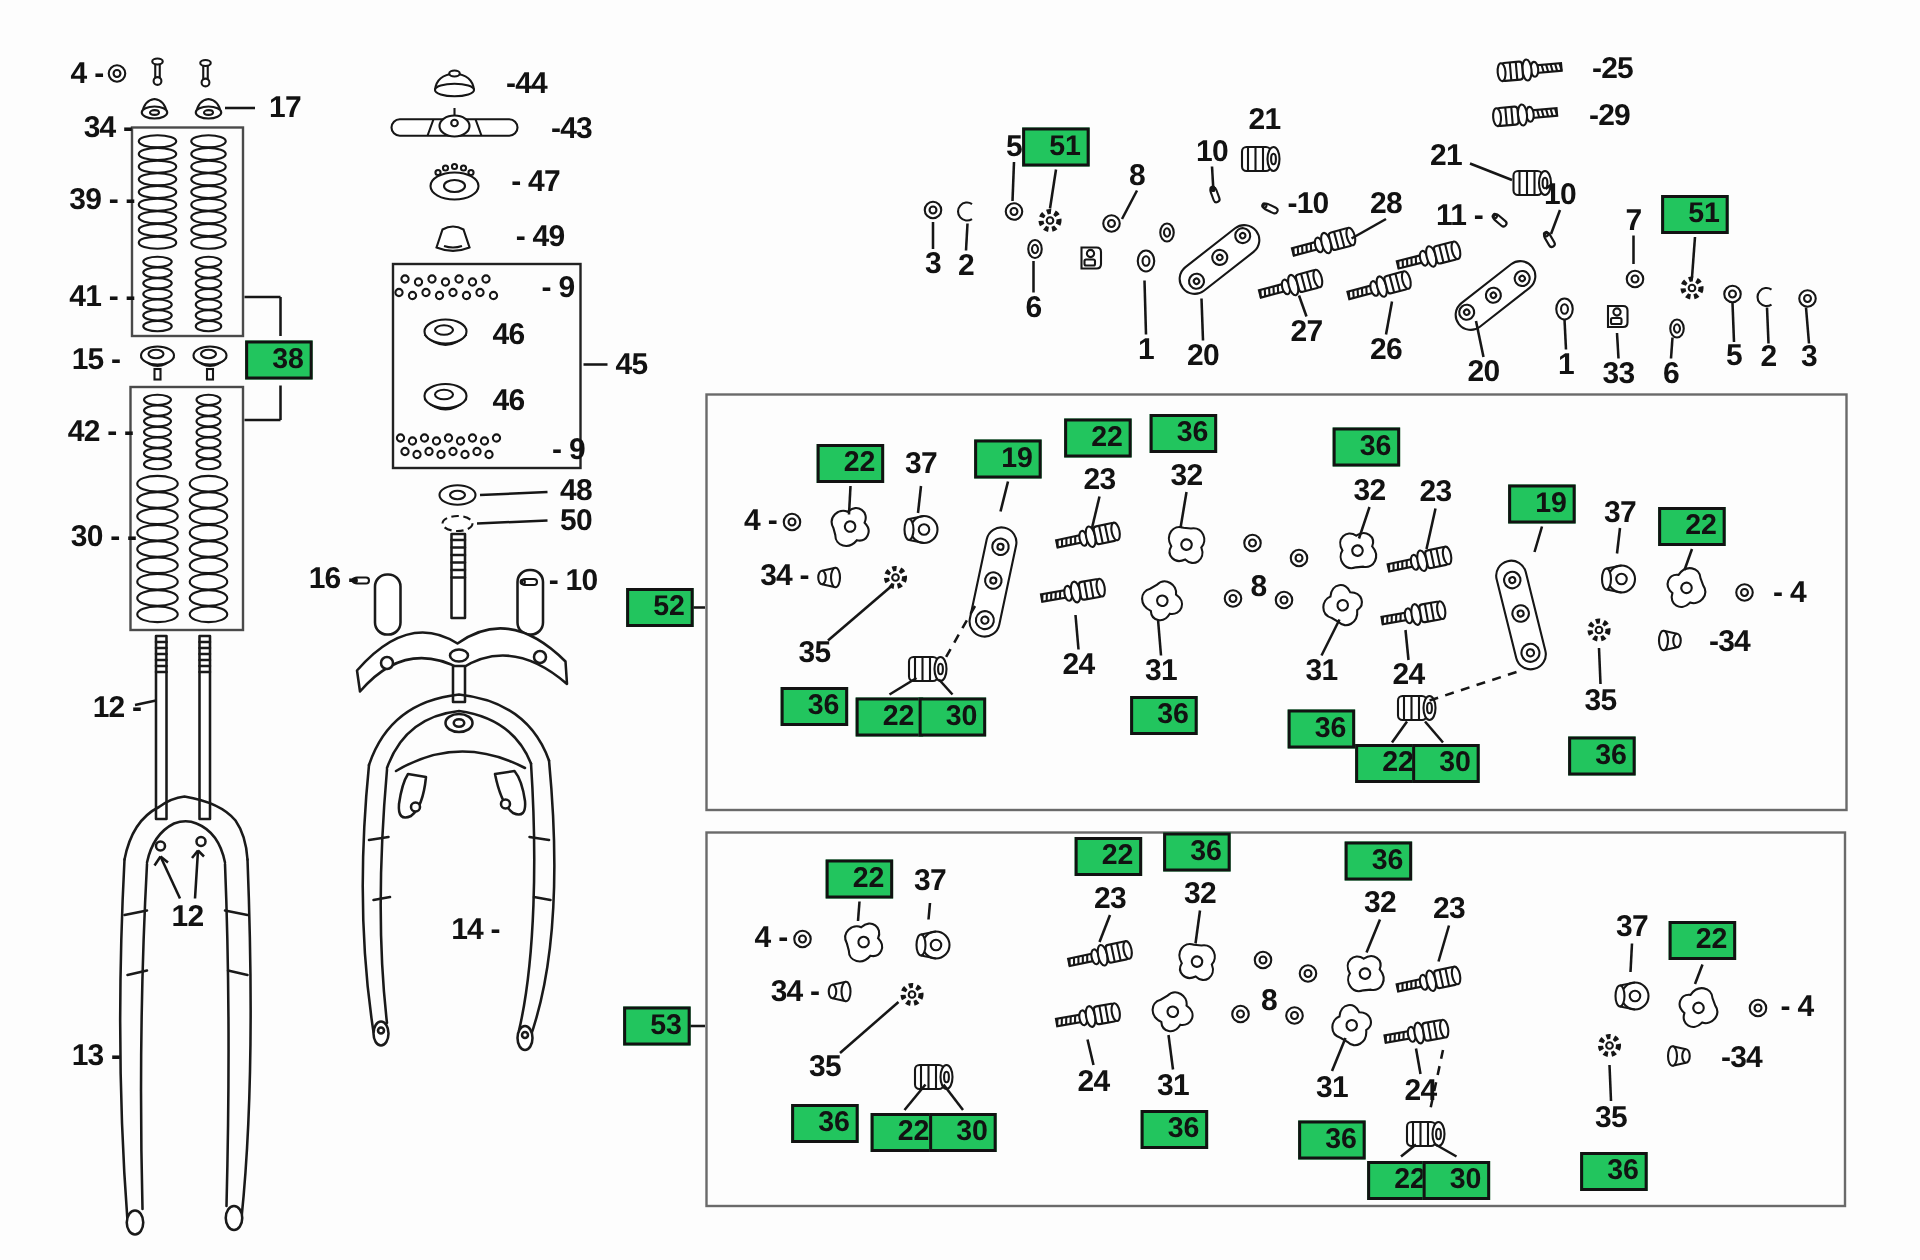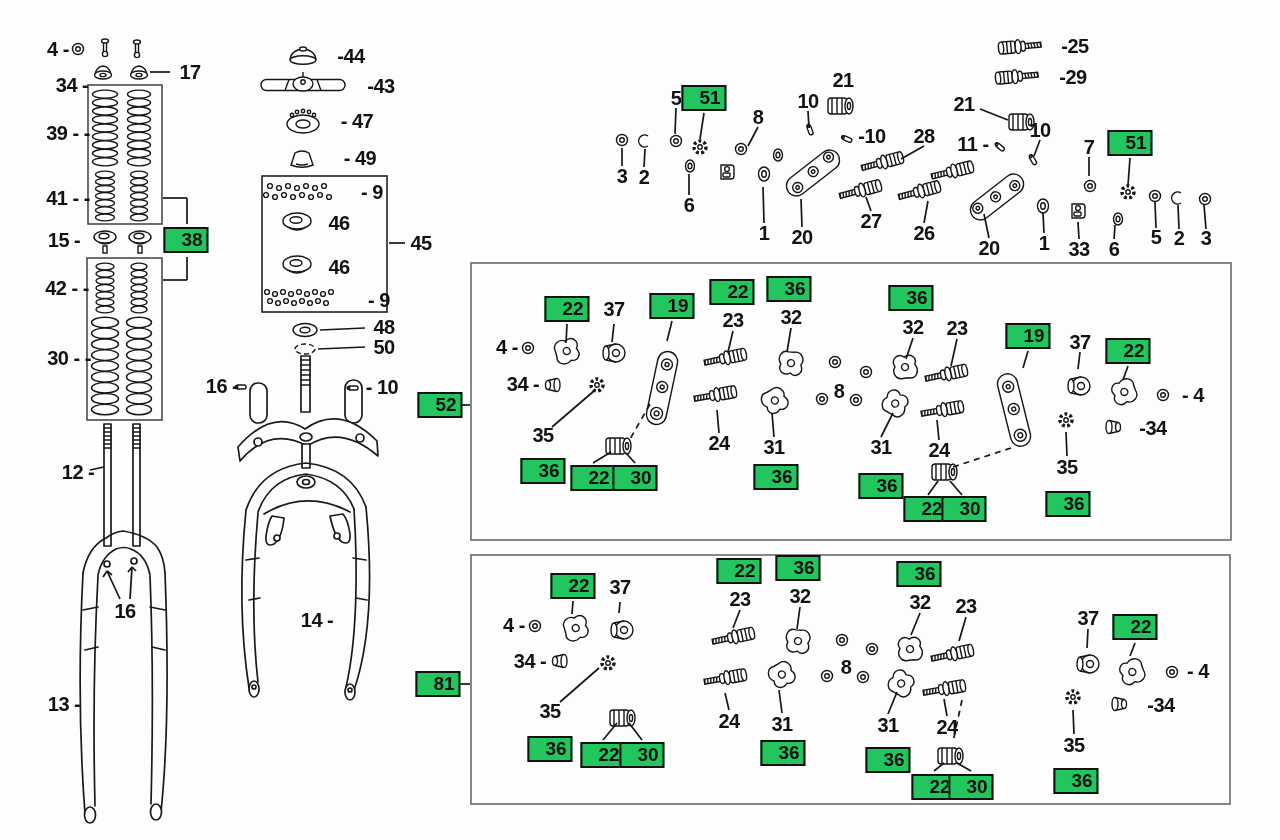--- a/index.html
+++ b/index.html
@@ -818,21 +818,21 @@
       <div class="lbl" style="left: 58px; top: 49px;">4 -</div>
       <div class="lbl" style="left: 190px; top: 72px;">17</div>
       <div class="lbl" style="left: 72px; top: 85px;">34 -</div>
       <div class="lbl" style="left: 68px; top: 133px;">39 - -</div>
       <div class="lbl" style="left: 68px; top: 198px;">41 - -</div>
       <div class="lbl" style="left: 64px; top: 240px;">15 -</div>
       <div class="lbl boxed" style="left: 186px; top: 240px;">38</div>
       <div class="lbl" style="left: 67px; top: 288px;">42 - -</div>
       <div class="lbl" style="left: 69px; top: 358px;">30 - -</div>
       <div class="lbl" style="left: 78px; top: 472px;">12 -</div>
-      <div class="lbl" style="left: 125px; top: 611px;">16</div>
+      <div class="lbl" style="left: 125px; top: 611px;">12</div>
       <div class="lbl" style="left: 64px; top: 704px;">13 -</div>
       <div class="lbl" style="left: 317px; top: 620px;">14 -</div>
       <div class="lbl" style="left: 351px; top: 56px;">-44</div>
       <div class="lbl" style="left: 381px; top: 86px;">-43</div>
       <div class="lbl" style="left: 357px; top: 121px;">- 47</div>
       <div class="lbl" style="left: 360px; top: 158px;">- 49</div>
       <div class="lbl" style="left: 372px; top: 192px;">- 9</div>
       <div class="lbl" style="left: 339px; top: 223px;">46</div>
       <div class="lbl" style="left: 339px; top: 267px;">46</div>
       <div class="lbl" style="left: 379px; top: 300px;">- 9</div>
@@ -895,21 +895,21 @@
       <div class="lbl" style="left: 939px; top: 450px;">24</div>
       <div class="lbl boxed" style="left: 926px; top: 509px;">22</div>
       <div class="lbl boxed" style="left: 964px; top: 509px;">30</div>
       <div class="lbl boxed" style="left: 1028px; top: 336px;">19</div>
       <div class="lbl" style="left: 1080px; top: 342px;">37</div>
       <div class="lbl boxed" style="left: 1128px; top: 351px;">22</div>
       <div class="lbl" style="left: 1193px; top: 395px;">- 4</div>
       <div class="lbl" style="left: 1153px; top: 428px;">-34</div>
       <div class="lbl" style="left: 1067px; top: 467px;">35</div>
       <div class="lbl boxed" style="left: 1068px; top: 504px;">36</div>
-      <div class="lbl boxed" style="left: 438px; top: 684px;">81</div>
+      <div class="lbl boxed" style="left: 438px; top: 684px;">53</div>
       <div class="lbl" style="left: 514px; top: 625px;">4 -</div>
       <div class="lbl boxed" style="left: 573px; top: 586px;">22</div>
       <div class="lbl" style="left: 620px; top: 587px;">37</div>
       <div class="lbl" style="left: 530px; top: 661px;">34 -</div>
       <div class="lbl" style="left: 550px; top: 711px;">35</div>
       <div class="lbl boxed" style="left: 550px; top: 749px;">36</div>
       <div class="lbl boxed" style="left: 603px; top: 755px;">22</div>
       <div class="lbl boxed" style="left: 642px; top: 755px;">30</div>
       <div class="lbl boxed" style="left: 739px; top: 571px;">22</div>
       <div class="lbl" style="left: 740px; top: 599px;">23</div>

